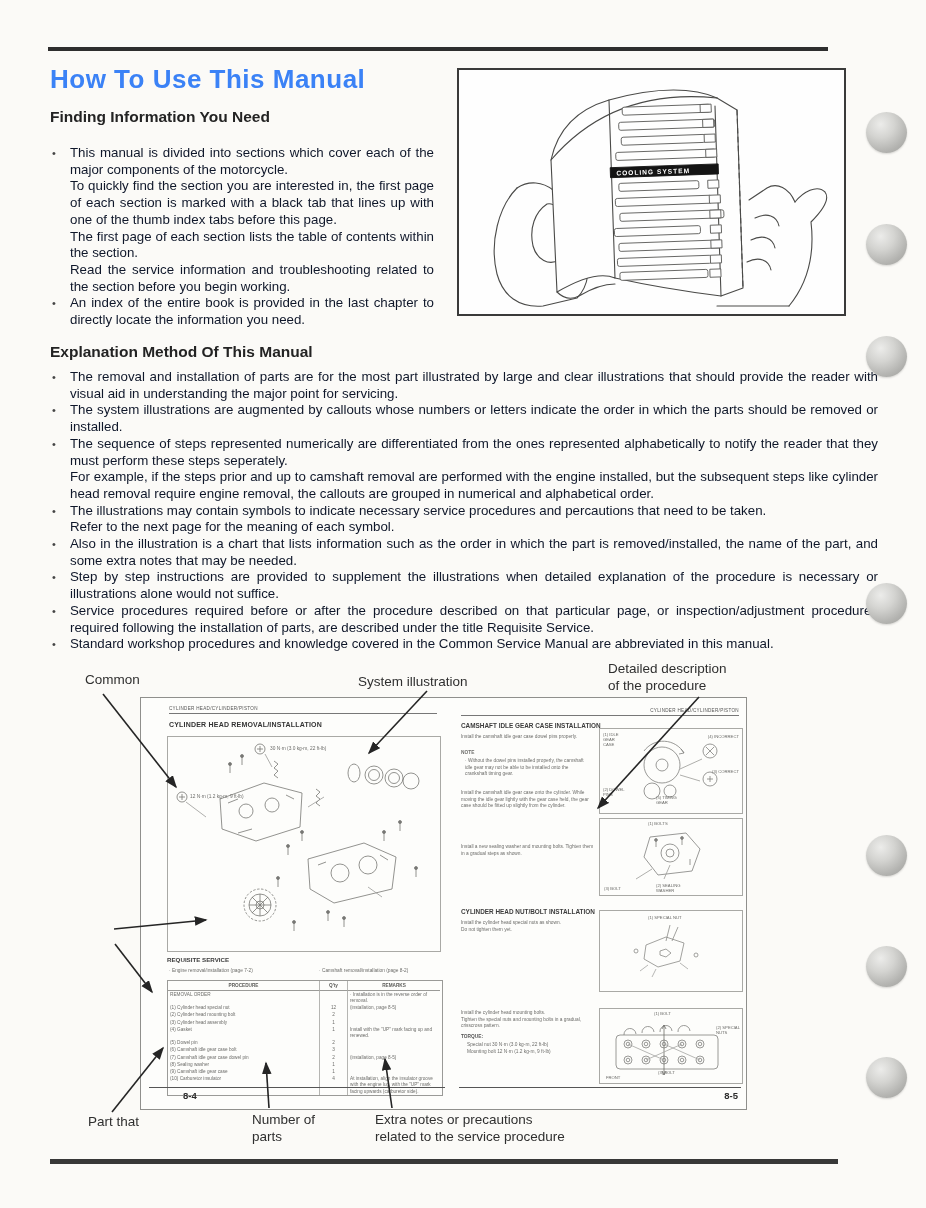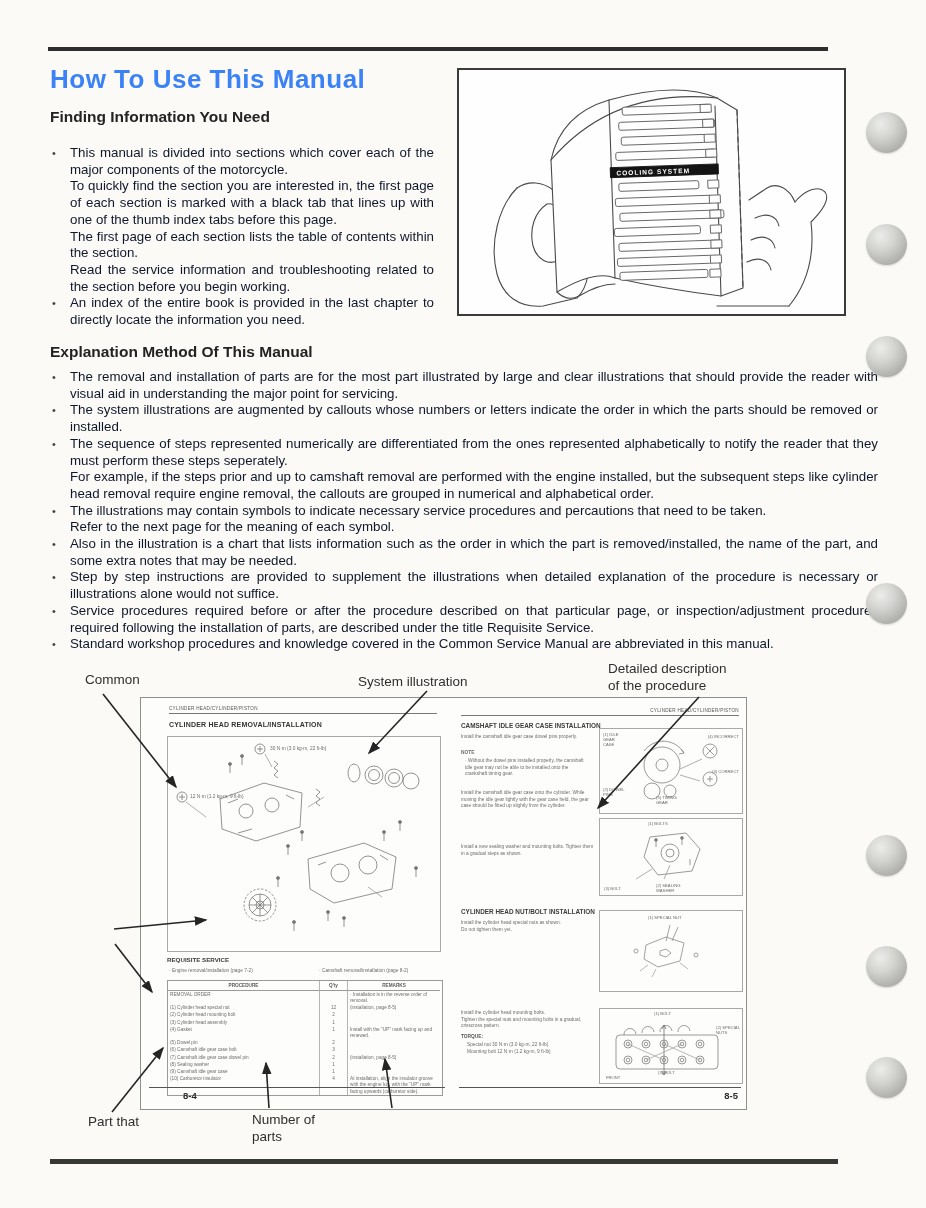--- a/index.html
+++ b/index.html
@@ -180,20 +180,22 @@
       </div>
   </div>
 
   <div class="callout" style="left:85px;top:671px;">Common</div>
   <div class="callout" style="left:358px;top:673px;">System illustration</div>
   <div class="callout" style="left:608px;top:660px;">Detailed description
 of the procedure</div>
   <div class="callout" style="left:88px;top:1113px;">Part that</div>
   <div class="callout" style="left:252px;top:1111px;">Number of
 parts</div>
+  <div class="callout" style="left:375px;top:1111px;">Extra notes or precautions
+related to the service procedure</div>
 
   <div class="spread">
 
     <div class="lpage">
       <div class="runhead">CYLINDER HEAD/CYLINDER/PISTON</div>
       <div class="ptitle">CYLINDER HEAD REMOVAL/INSTALLATION</div>
 
       <div class="illus">
         <svg width="270" height="212" viewBox="0 0 270 212">
           <g stroke="#777774" stroke-width="0.8" fill="none">

